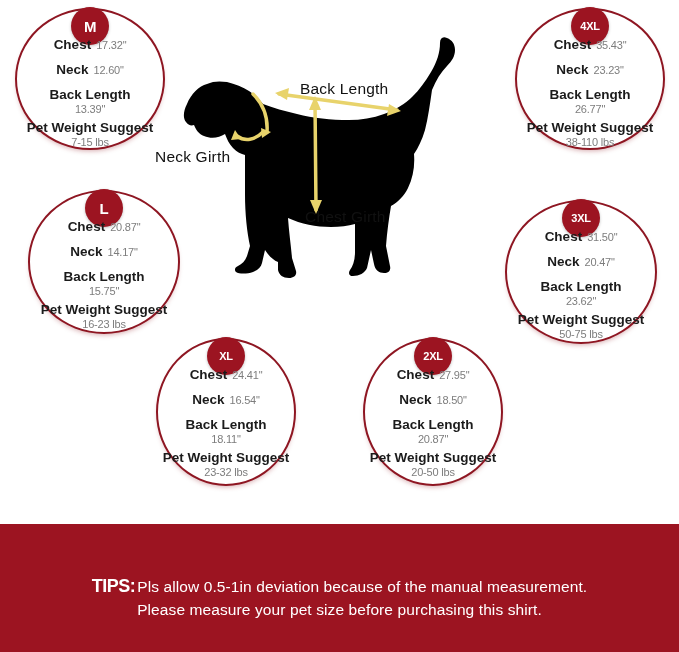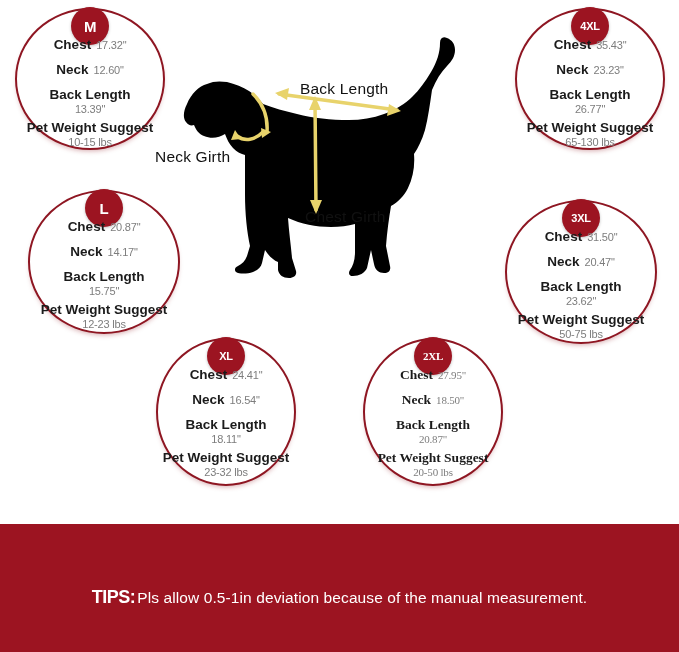--- a/index.html
+++ b/index.html
@@ -141,61 +141,61 @@
       <span class="row">
         <span class="lbl">Neck</span><span class="val">12.60"</span>
       </span>
       <span class="row-stack">
         <span class="lbl">Back Length</span>
       </span>
       <span class="val-block">13.39"</span>
       <span class="row-stack">
         <span class="lbl">Pet Weight Suggest</span>
       </span>
-      <span class="val-block">10-15 lbs</span>
+      <span class="val-block">7-15 lbs</span>
     </div>
   </div>
 
   <div class="bubble" id="bubble-4xl" style="left:515px; top:8px; width:150px; height:142px;">
     <div class="badge sz2">4XL</div>
     <div class="bubble-inner">
       <span class="row">
         <span class="lbl">Chest</span><span class="val">35.43"</span>
       </span>
       <span class="row">
         <span class="lbl">Neck</span><span class="val">23.23"</span>
       </span>
       <span class="row-stack">
         <span class="lbl">Back Length</span>
       </span>
       <span class="val-block">26.77"</span>
       <span class="row-stack">
         <span class="lbl">Pet Weight Suggest</span>
       </span>
-      <span class="val-block">65-130 lbs</span>
+      <span class="val-block">38-110 lbs</span>
     </div>
   </div>
 
   <div class="bubble" id="bubble-l" style="left:28px; top:190px; width:152px; height:144px;">
     <div class="badge sz1">L</div>
     <div class="bubble-inner">
       <span class="row">
         <span class="lbl">Chest</span><span class="val">20.87"</span>
       </span>
       <span class="row">
         <span class="lbl">Neck</span><span class="val">14.17"</span>
       </span>
       <span class="row-stack">
         <span class="lbl">Back Length</span>
       </span>
       <span class="val-block">15.75"</span>
       <span class="row-stack">
         <span class="lbl">Pet Weight Suggest</span>
       </span>
-      <span class="val-block">12-23 lbs</span>
+      <span class="val-block">16-23 lbs</span>
     </div>
   </div>
 
   <div class="bubble" id="bubble-3xl" style="left:505px; top:200px; width:152px; height:144px;">
     <div class="badge sz2">3XL</div>
     <div class="bubble-inner">
       <span class="row">
         <span class="lbl">Chest</span><span class="val">31.50"</span>
       </span>
       <span class="row">
@@ -225,21 +225,21 @@
         <span class="lbl">Back Length</span>
       </span>
       <span class="val-block">18.11"</span>
       <span class="row-stack">
         <span class="lbl">Pet Weight Suggest</span>
       </span>
       <span class="val-block">23-32 lbs</span>
     </div>
   </div>
 
-  <div class="bubble" id="bubble-2xl" style="left:363px; top:338px; width:140px; height:148px;font-family:Liberation Serif, serif;">
+  <div class="bubble" id="bubble-2xl" style="left:363px; top:338px; width:140px; height:148px;">
     <div class="badge sz2">2XL</div>
     <div class="bubble-inner">
       <span class="row">
         <span class="lbl">Chest</span><span class="val">27.95"</span>
       </span>
       <span class="row">
         <span class="lbl">Neck</span><span class="val">18.50"</span>
       </span>
       <span class="row-stack">
         <span class="lbl">Back Length</span>
@@ -337,16 +337,17 @@
     </svg>
 
     <div class="annot" id="annot-back">Back Length</div>
     <div class="annot" id="annot-neck">Neck Girth</div>
     <div class="annot" id="annot-chest">Chest Girth</div>
   </div>
 
   <div id="tips-banner">
     <div id="tips-text">
       <span id="tips-label">TIPS:</span><span>Pls allow 0.5-1in deviation because of the manual measurement.</span><br>
+      <span>Please measure your pet size before purchasing this shirt.</span>
     </div>
   </div>
 
 </div>
 
 </body></html>

